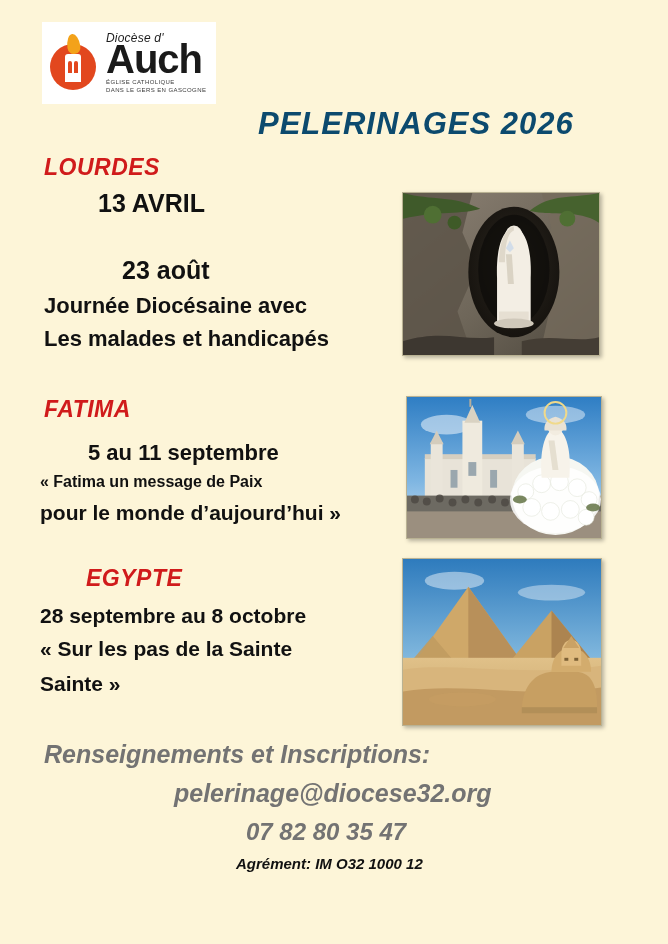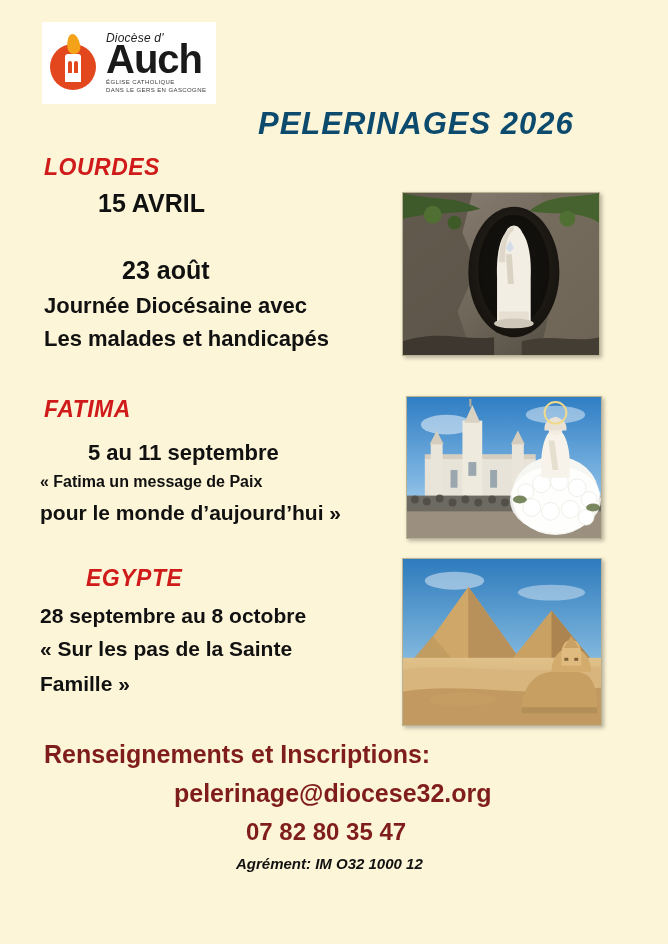--- a/index.html
+++ b/index.html
@@ -161,23 +161,24 @@
   .l-fat1    { left: 40px;  top: 473px; font-size: 16px; }
   .l-fat2    { left: 40px;  top: 501px; font-size: 21px; }
 
   .l-egy-d   { left: 40px;  top: 604px; font-size: 21px; }
   .l-egy1    { left: 40px;  top: 637px; font-size: 21px; }
   .l-egy2    { left: 40px;  top: 672px; font-size: 21px; }
 
   
   .foot-red {
     position: absolute;
-    color: #7f1d1d;
+    color: #737373;
     font-weight: bold;
     white-space: nowrap;
+    font-style: italic;
   }
   .f-rens  { left: 44px;  top: 740px; font-size: 25px; }
   .f-mail  { left: 174px; top: 779px; font-size: 25px; }
   .f-tel   { left: 246px; top: 818px; font-size: 24px; }
   .f-agr {
     position: absolute;
     left: 236px;
     top: 855px;
     font-size: 15px;
     font-weight: bold;
@@ -216,21 +217,21 @@
       <div class="logo-sub">
         <div>ÉGLISE CATHOLIQUE</div>
         <div>DANS LE GERS EN GASCOGNE</div>
       </div>
     </div>
   </div>
 
   <div class="main-title">PELERINAGES 2026</div>
 
   <div class="section-head head-lourdes">LOURDES</div>
-  <div class="line l-avril">15 AVRIL</div>
+  <div class="line l-avril">13 AVRIL</div>
   <div class="line l-aout">23 août</div>
   <div class="line l-malades">Les malades et handicapés</div>
   <div class="line l-journee">Journée Diocésaine avec</div>
 
   <div class="photo photo-lourdes">
     <svg viewBox="0 0 198 164" preserveAspectRatio="none" aria-hidden="true">
       <defs>
         <linearGradient id="rockg" x1="0" y1="0" x2="1" y2="1">
           <stop offset="0%" stop-color="#8d8275"></stop>
           <stop offset="55%" stop-color="#6e6659"></stop>
@@ -337,21 +338,21 @@
       <g fill="#5a6b3a" opacity="0.8">
         <ellipse cx="114" cy="104" rx="7" ry="4"></ellipse>
         <ellipse cx="188" cy="112" rx="7" ry="4"></ellipse>
       </g>
     </svg>
   </div>
 
   <div class="section-head head-egypte">EGYPTE</div>
   <div class="line l-egy-d">28 septembre au 8 octobre</div>
   <div class="line l-egy1">« Sur les pas de la Sainte</div>
-  <div class="line l-egy2">Famille »</div>
+  <div class="line l-egy2">Sainte »</div>
 
   <div class="photo photo-egypte">
     <svg viewBox="0 0 200 168" preserveAspectRatio="none" aria-hidden="true">
       <defs>
         <linearGradient id="skye" x1="0" y1="0" x2="0" y2="1">
           <stop offset="0%" stop-color="#2e7bbd"></stop>
           <stop offset="70%" stop-color="#8fc2e3"></stop>
           <stop offset="100%" stop-color="#d7e7f0"></stop>
         </linearGradient>
         <linearGradient id="sande" x1="0" y1="0" x2="0" y2="1">

